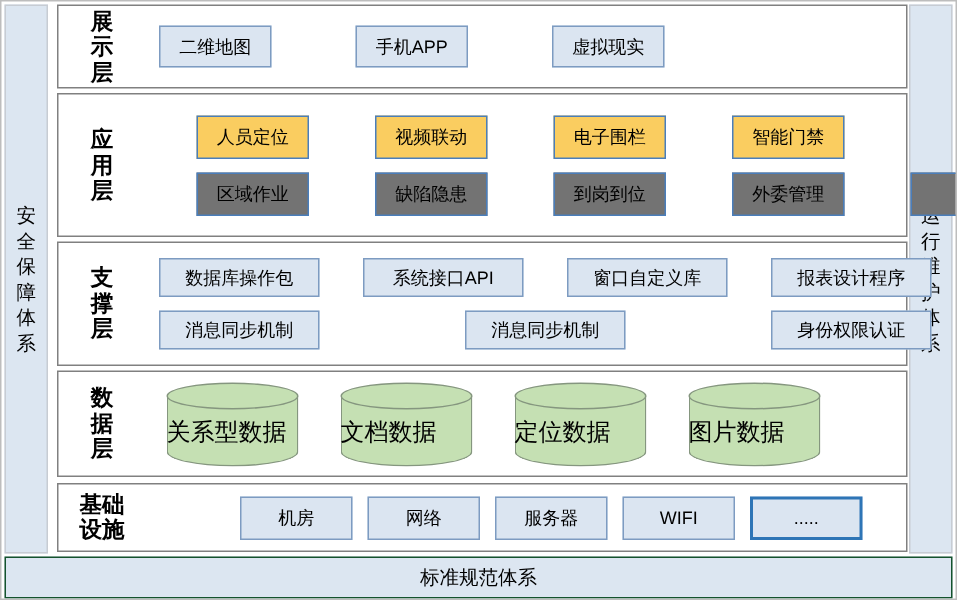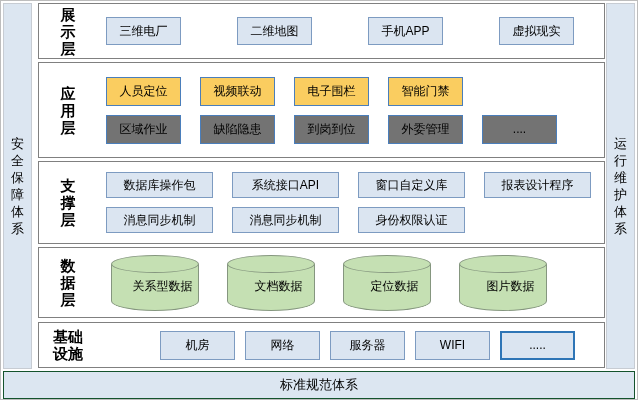--- a/index.html
+++ b/index.html
@@ -38,49 +38,49 @@
     font-weight:bold; font-size:15px; line-height:17px;
     white-space:pre-line; text-align:center;
   }
   .layer-content {
     flex:1; display:flex; flex-direction:column; justify-content:center;
     gap:9px; padding-right:4px;
   }
   .row { display:flex; align-items:center; }
   .row.display { gap:56px; padding-left:9px; }
   .row.app     { gap:19px; padding-left:9px; }
-  .row.support { gap:19px; padding-left:9px; }
+  .row.support { gap:29px; padding-left:9px;justify-content:space-between; }
   .row.data    { gap:28px; padding-left:14px; }
   .row.infra   { gap:10px; padding-left:15px; }
   
   .box {
     box-sizing:border-box; display:flex; align-items:center; justify-content:center;
     font-size:12px; text-align:center; flex:0 0 auto;
   }
   .box.blue        { background:#dbe5f1; border:1px solid #7d9bc1; }
   .box.blue-strong { background:#dbe5f1; border:2px solid #2e75b6; }
   .box.yellow      { background:#facd60; border:1px solid #4a7ebb; }
   .box.green       { background:#737373; border:1px solid #4a7ebb; }
   .w75  { width:75px;  height:28px; }
-  .w75t { width:75px;  height:29px; }
+  .w75t { width:75px;  height:29px;margin-left:25px; }
   .w107 { width:107px; height:26px; }
   .w83  { width:75px;  height:29px; }
   
   .cyl { position:relative; width:88px; height:56px; flex:0 0 auto; }
   .cyl-body {
     position:absolute; left:0; right:0; top:9px; bottom:0; box-sizing:border-box;
     background:#c5e0b3; border:1px solid #85967f; border-top:none;
     border-radius:0 0 44px 44px / 0 0 10px 10px;
   }
   .cyl-top {
     position:absolute; left:0; right:0; top:0; height:18px; box-sizing:border-box;
     background:#c5e0b3; border:1px solid #85967f; border-radius:50%;
   }
   .cyl-label {
-    position:absolute; left:15px; right:0; top:23px; text-align:center; font-size:12px;
+    position:absolute; left:0; right:0; top:23px; text-align:left; font-size:16px;
   }
 </style>
 </head>
 <body>
 
 <div class="canvas">
 
   <div class="side-bar left">安
 全
 保
@@ -94,21 +94,20 @@
 体
 系</div>
   <div class="bottom-bar">标准规范体系</div>
 
   <div class="layer" id="layer-display">
     <div class="layer-label">展
 示
 层</div>
     <div class="layer-content">
       <div class="row display">
-        <div class="box blue w75">三维电厂</div>
         <div class="box blue w75">二维地图</div>
         <div class="box blue w75">手机APP</div>
         <div class="box blue w75">虚拟现实</div>
       </div>
     </div>
   </div>
 
   <div class="layer" id="layer-application">
     <div class="layer-label">应
 用

